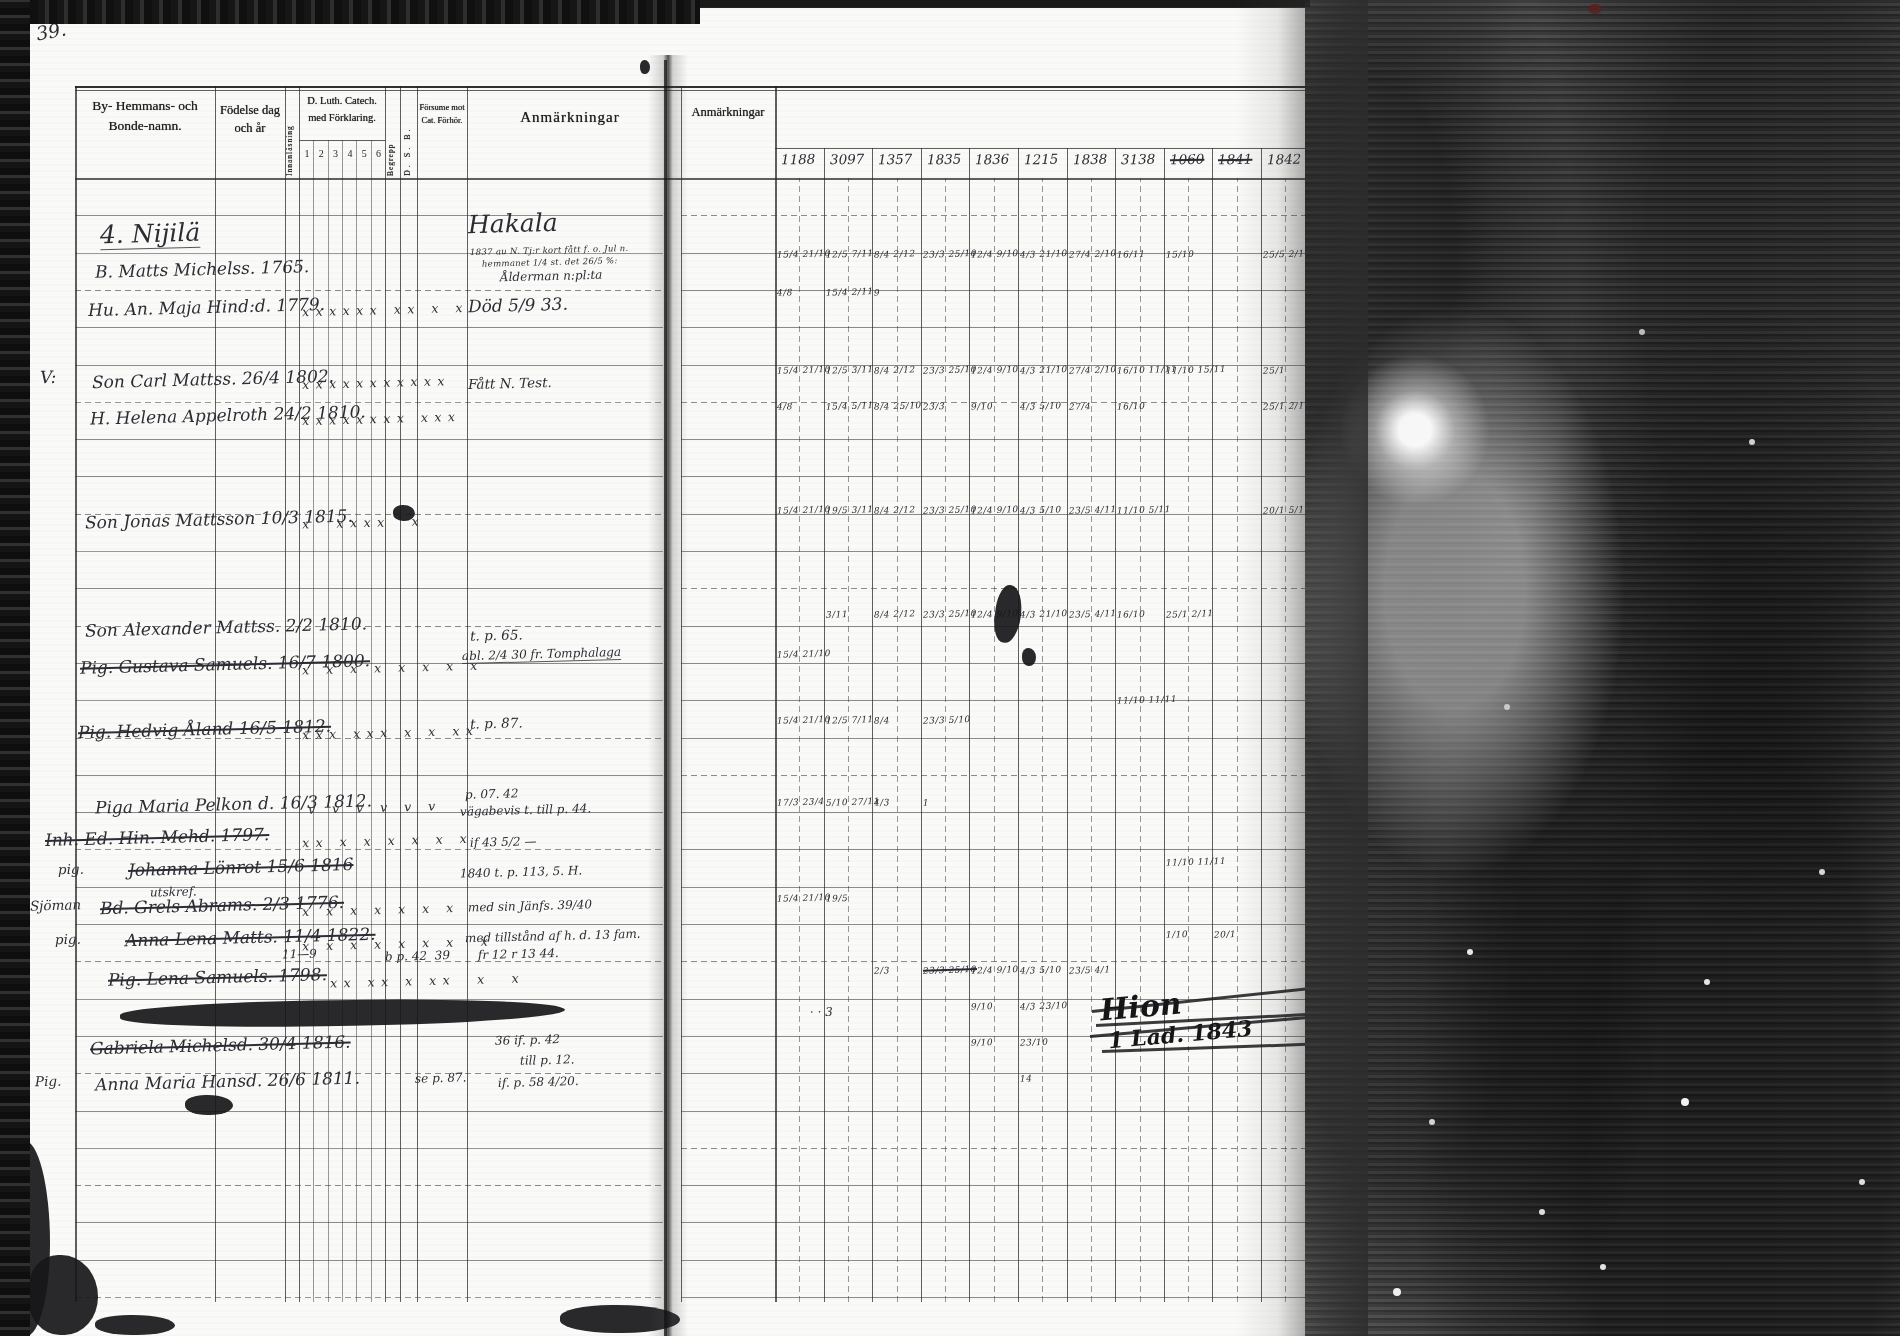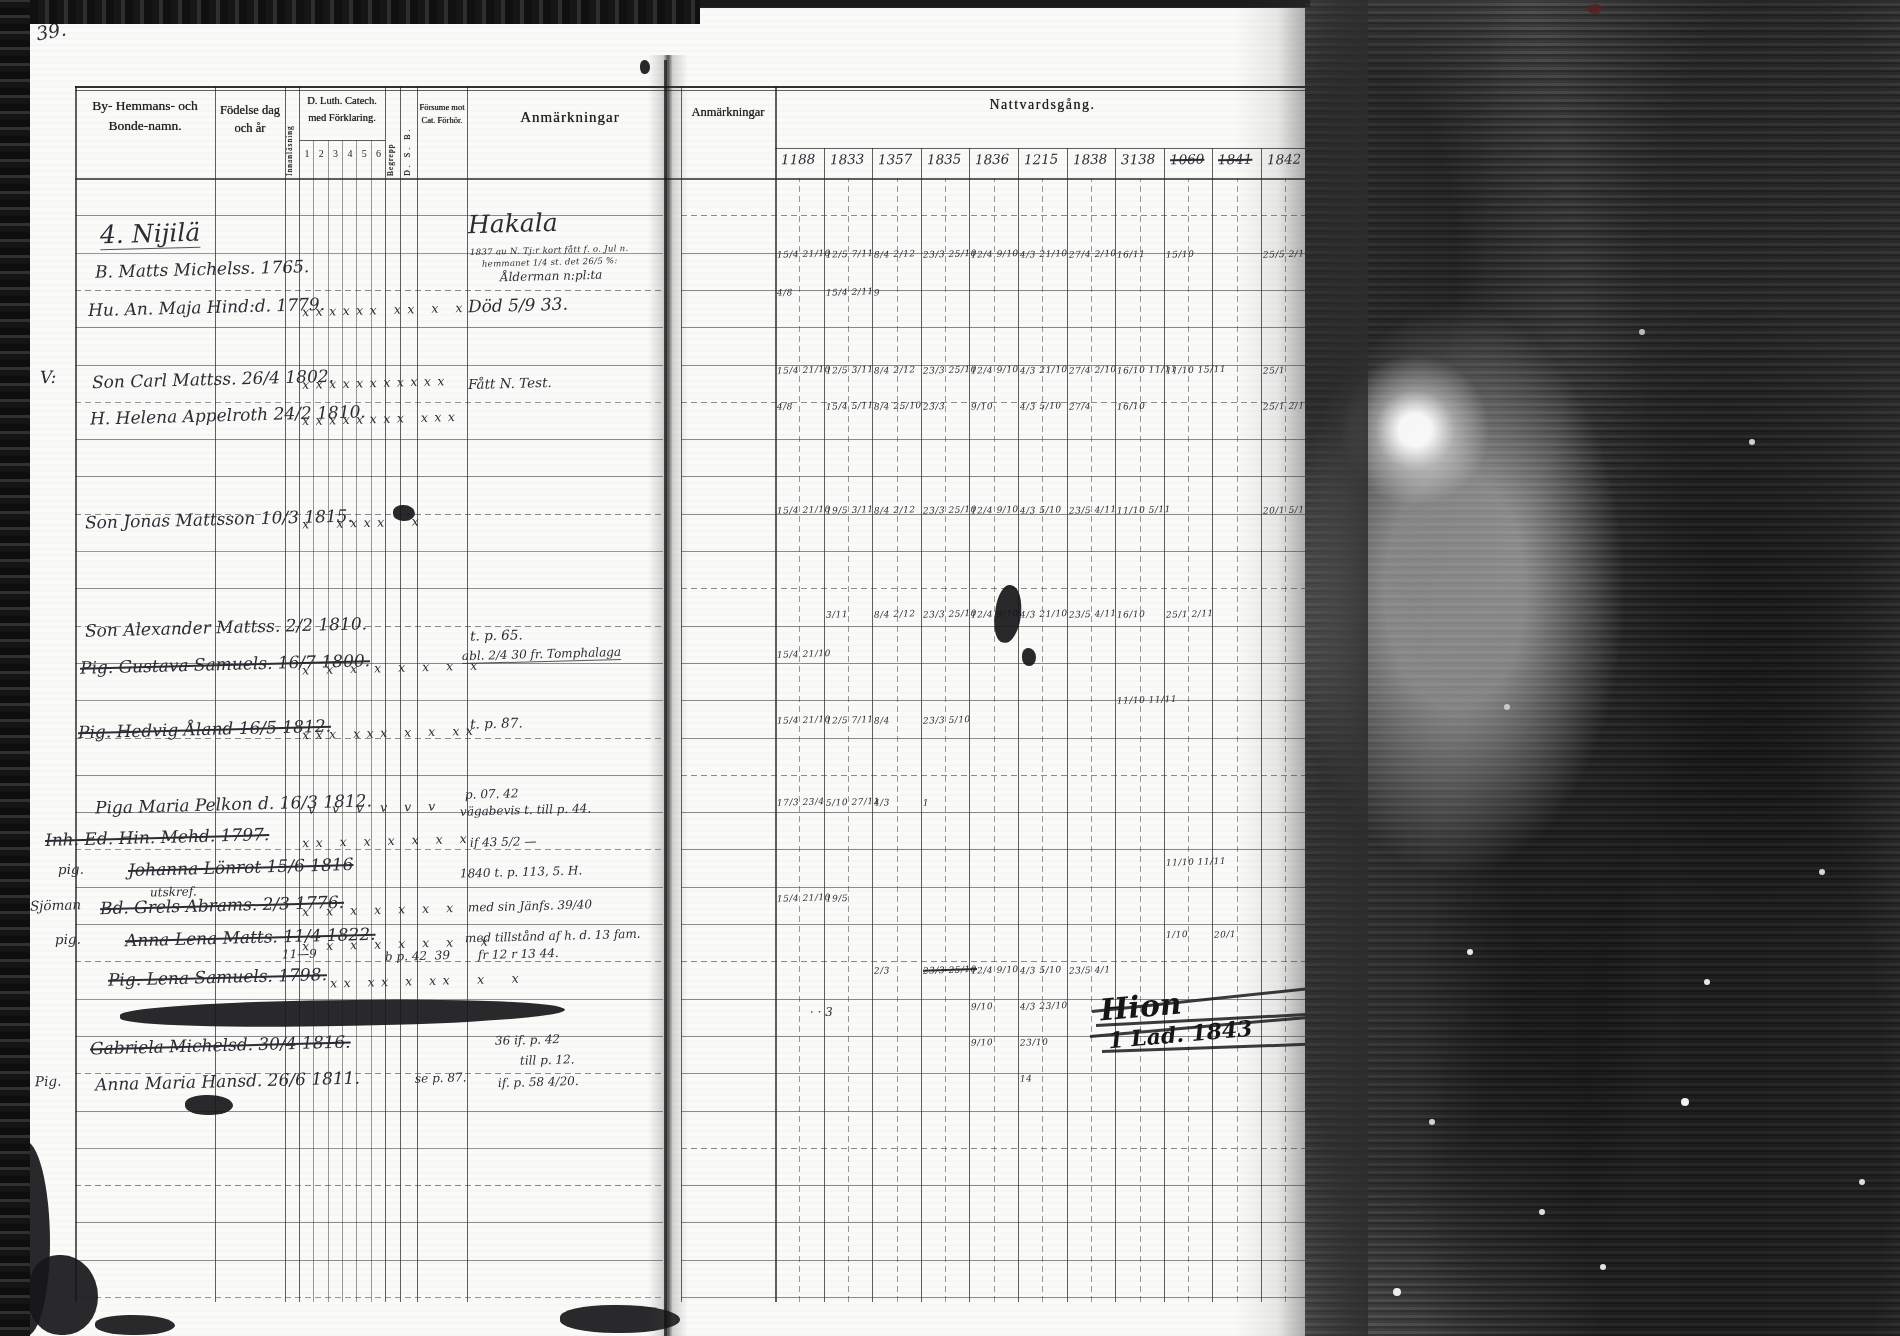--- a/index.html
+++ b/index.html
@@ -90,21 +90,20 @@
 
   <div class="ph h-names">By- Hemmans- och Bonde-namn.</div>
   <div class="ph h-birth">Födelse dag och år</div>
   <div class="ph h-vert h-reading">Innanläsning</div>
   <div class="ph h-catech">D. Luth. Catech. med Förklaring.</div>
   <div class="ph h-vert h-begrepp">Begrepp</div>
   <div class="ph h-vert h-dsb">D. S. B.</div>
   <div class="ph h-forsume">Försume mot Cat. Förhör.</div>
   <div class="ph h-tillf">Anmärkningar</div>
   <div class="ph h-anm">Anmärkningar</div>
-  <div class="ph h-natt">Nattvardsgång.</div>
 
   <div id="grid-lines">
       <div class="gl" style="left: 75px; top: 86px; width: 2px; height: 1216px; background: rgba(45, 43, 40, 0.75);"></div>
       <div class="gl" style="left: 215px; top: 86px; width: 1.2px; height: 1216px; background: rgba(45, 43, 40, 0.75);"></div>
       <div class="gl" style="left: 285px; top: 86px; width: 1.2px; height: 1216px; background: rgba(45, 43, 40, 0.75);"></div>
       <div class="gl" style="left: 299px; top: 86px; width: 1px; height: 1216px; background: rgba(45, 43, 40, 0.75);"></div>
       <div class="gl" style="left: 385px; top: 86px; width: 1.2px; height: 1216px; background: rgba(45, 43, 40, 0.75);"></div>
       <div class="gl" style="left: 400px; top: 86px; width: 1px; height: 1216px; background: rgba(45, 43, 40, 0.75);"></div>
       <div class="gl" style="left: 417px; top: 86px; width: 1.2px; height: 1216px; background: rgba(45, 43, 40, 0.75);"></div>
       <div class="gl" style="left: 467px; top: 86px; width: 1.4px; height: 1216px; background: rgba(45, 43, 40, 0.75);"></div>
@@ -198,21 +197,21 @@
       <div class="gl" style="left: 681px; top: 1185.1px; width: 629px; height: 1px; background: rgba(50, 48, 45, 0.55);"></div>
       <div class="gl" style="left: 75px; top: 1222.4px; width: 588px; height: 1px; background: rgba(50, 48, 45, 0.55);"></div>
       <div class="gl" style="left: 681px; top: 1222.4px; width: 629px; height: 1px; background: rgba(50, 48, 45, 0.55);"></div>
       <div class="gl" style="left: 75px; top: 1259.7px; width: 588px; height: 1px; background: rgba(50, 48, 45, 0.55);"></div>
       <div class="gl" style="left: 681px; top: 1259.7px; width: 629px; height: 1px; background: rgba(50, 48, 45, 0.55);"></div>
       <div class="gl" style="left: 75px; top: 1297px; width: 588px; height: 1px; background: repeating-linear-gradient(90deg, rgba(55, 53, 50, 0.5) 0px, rgba(55, 53, 50, 0.5) 6px, transparent 6px, transparent 10px);"></div>
       <div class="gl" style="left: 681px; top: 1297px; width: 629px; height: 1px; background: rgba(50, 48, 45, 0.55);"></div>
     </div>
   <div id="year-labels">
       <div class="hw yearlbl" style="left: 781px; top: 152px;">1188</div>
-      <div class="hw yearlbl" style="left: 829.6px; top: 152px;">1833</div>
+      <div class="hw yearlbl" style="left: 829.6px; top: 152px;">3097</div>
       <div class="hw yearlbl" style="left: 878.2px; top: 152px;">1357</div>
       <div class="hw yearlbl" style="left: 926.8px; top: 152px;">1835</div>
       <div class="hw yearlbl" style="left: 975.4px; top: 152px;">1836</div>
       <div class="hw yearlbl" style="left: 1024px; top: 152px;">1215</div>
       <div class="hw yearlbl" style="left: 1072.6px; top: 152px;">1838</div>
       <div class="hw yearlbl" style="left: 1121.2px; top: 152px;">3138</div>
       <div class="hw yearlbl ystruck" style="left: 1169.8px; top: 152px;">1060</div>
       <div class="hw yearlbl ystruck" style="left: 1218.4px; top: 152px;">1841</div>
       <div class="hw yearlbl" style="left: 1267px; top: 152px;">1842</div>
     </div>

